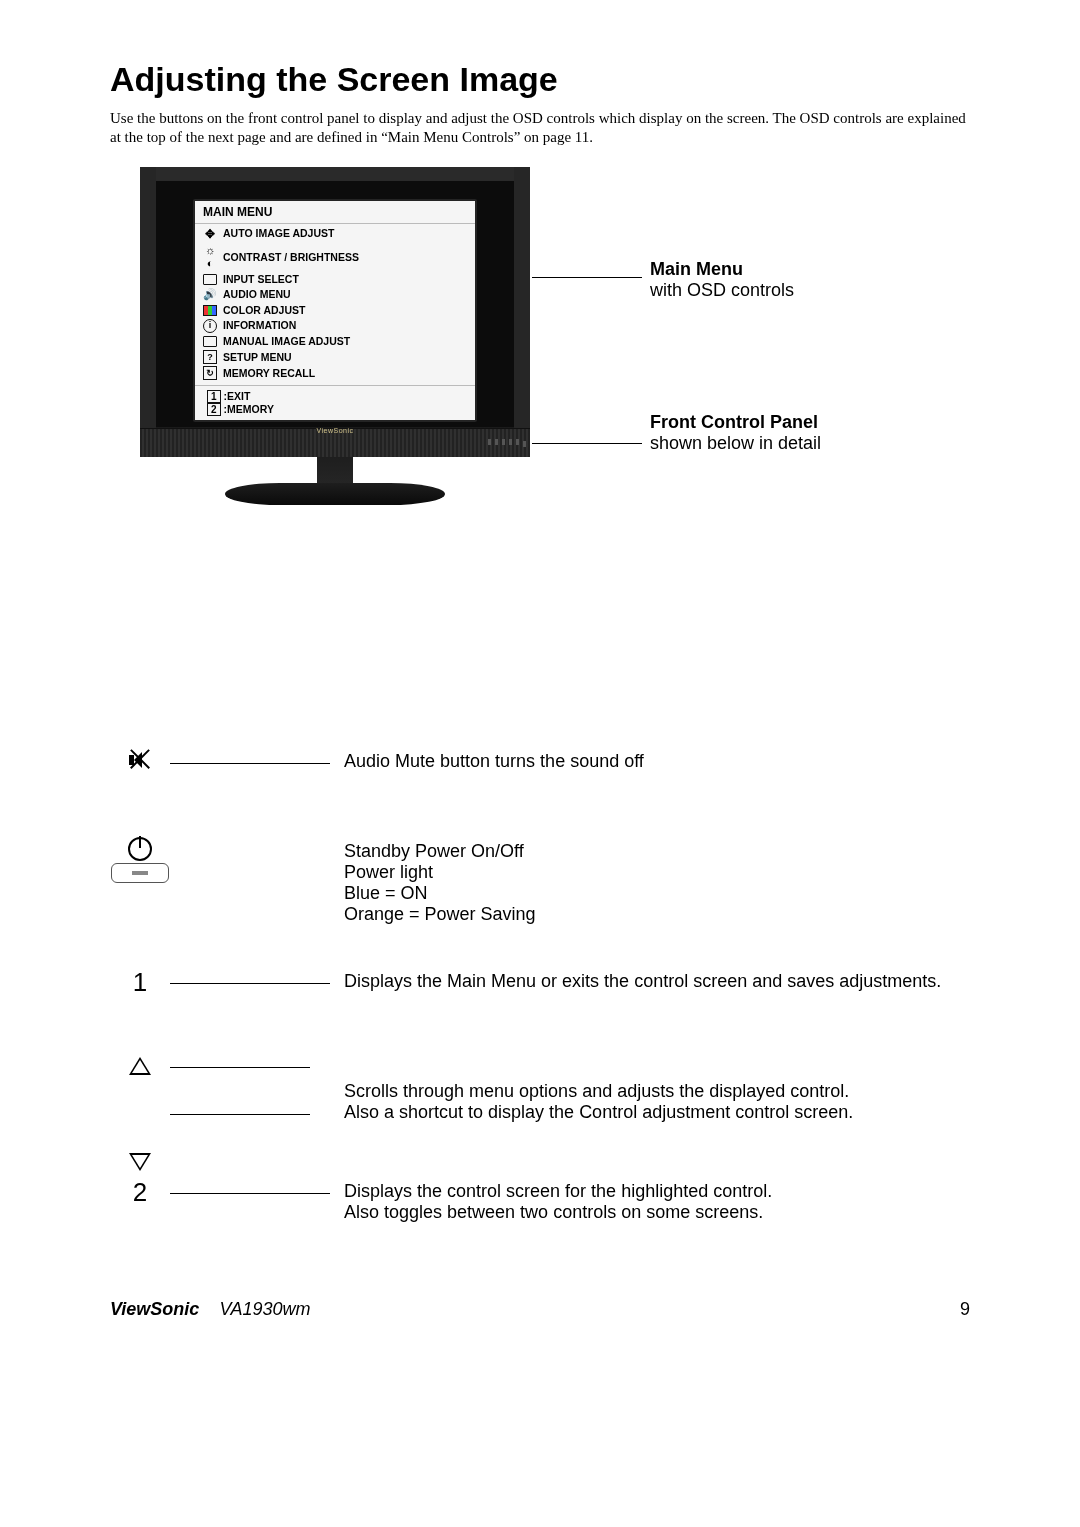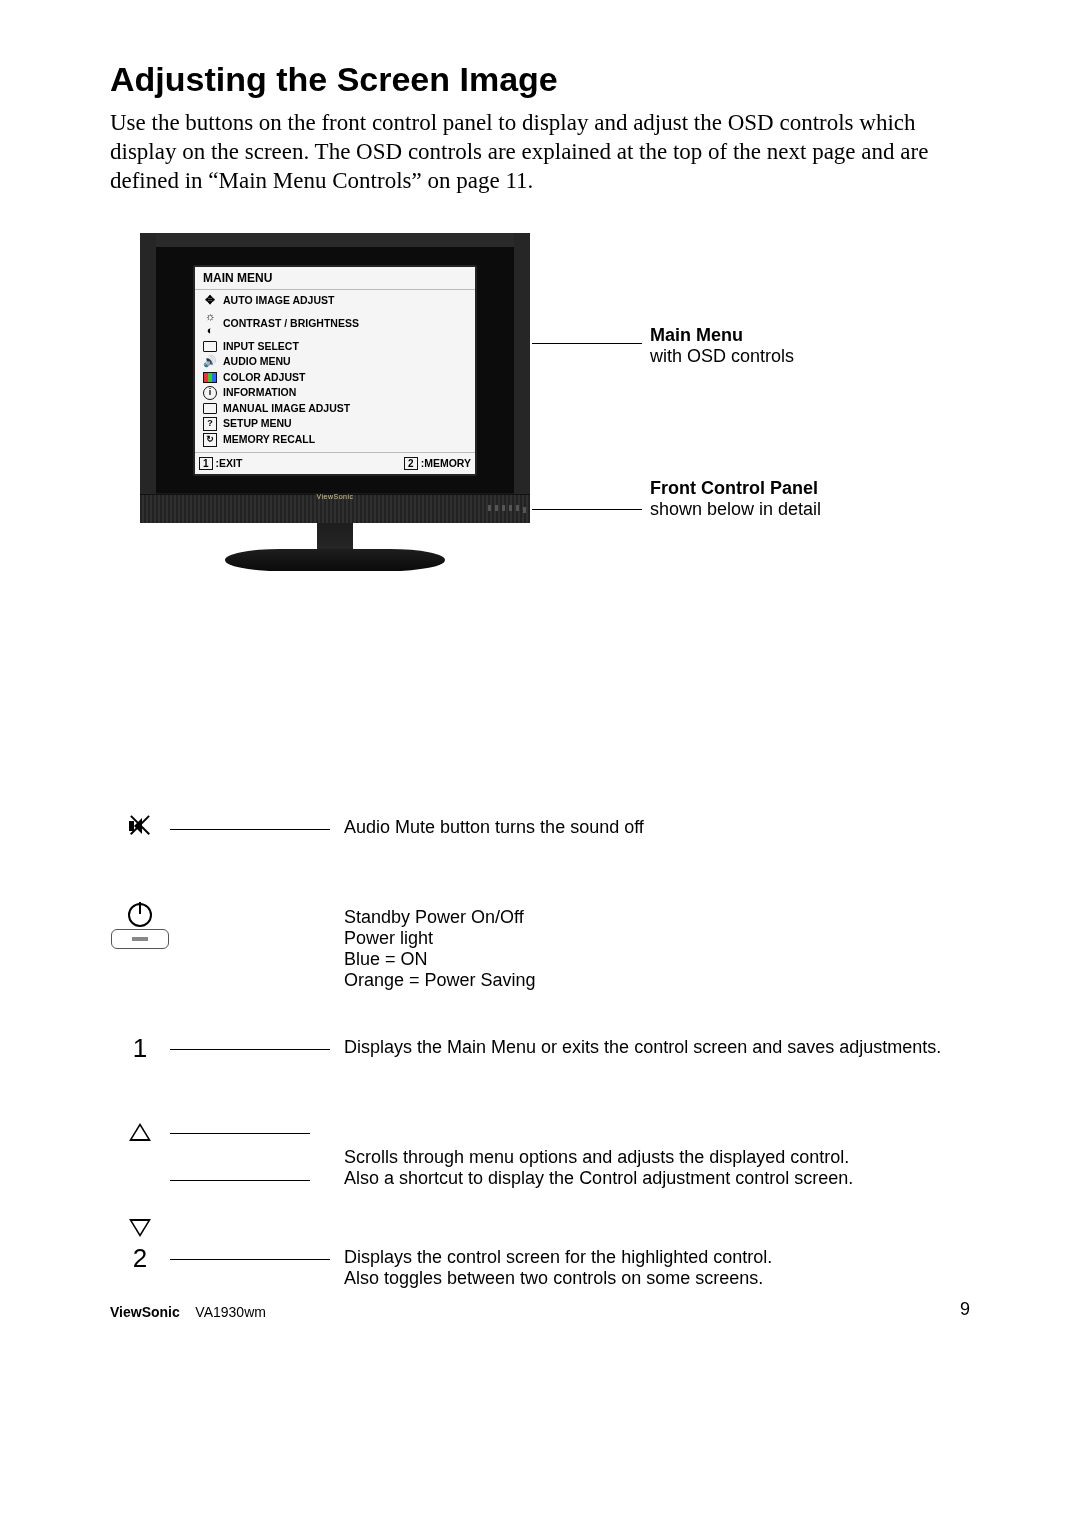--- a/index.html
+++ b/index.html
@@ -20,23 +20,23 @@
     box-sizing: border-box;
   }
   h1.title {
     font-size: 34px;
     font-weight: bold;
     margin: 0 0 10px 0;
     font-family: Arial, Helvetica, sans-serif;
   }
   p.intro {
     font-family: "Times New Roman", Times, serif;
-    font-size: 23px;
+    font-size: 15px;
     line-height: 1.25;
-    margin: 0 0 38px 0;
+    margin: 0 0 20px 0;
   }
 
   
   .monitor-wrap {
     position: relative;
     margin-top: 18px;
     height: 400px;
   }
   .monitor {
     position: absolute;
@@ -111,24 +111,25 @@
   .osd .ic-plus { font-size: 12px; display:inline-block; width:14px; text-align:center; }
   .osd .ic-sun { font-size: 11px; display:inline-block; width:14px; text-align:center; }
   .osd .ic-speak { font-size: 11px; display:inline-block; width:14px; text-align:center; }
   .osd .ic-info { display:inline-flex; width:12px; height:12px; border:1.2px solid #111; border-radius:50%; font-size:9px; align-items:center; justify-content:center; }
   .osd .ic-q { display:inline-flex; width:12px; height:12px; border:1.2px solid #111; font-size:9px; align-items:center; justify-content:center; }
   .osd .ic-rec { display:inline-flex; width:12px; height:12px; border:1.2px solid #111; font-size:9px; align-items:center; justify-content:center; }
   .osd .ic-col { display:inline-flex; width:12px; height:9px; border:1.2px solid #111; background:
       linear-gradient(to right,#e33 33%, #3c3 33% 66%, #36f 66%); }
   .osd .osd-footer {
     border-top: 1px solid #bbb;
-    padding: 4px 4px;
+    padding: 4px 12px;
     display: flex;
     justify-content: space-between;
     font-weight: bold;
+    flex-direction: column;
   }
   .osd .numbox {
     display:inline-block; border:1.2px solid #111; padding:0 3px; margin-right:3px;
     font-size:10px;
   }
 
   .mon-chin {
     position: absolute;
     left:0; right:0; bottom:0; height:28px;
     background: repeating-linear-gradient(90deg,#222 0 2px,#303030 2px 4px);
@@ -247,21 +248,21 @@
   }
   .mute-x::before{ transform: rotate(45deg);}
   .mute-x::after { transform: rotate(-45deg);}
 
   .arrows-col {
     display:flex; flex-direction:column; gap:30px; align-items:center;
   }
   .arrow-line { width:140px; border-top:1px solid #000; }
 
   .footer {
-    position:absolute; left:110px; bottom:48px; font-size:14px;
+    position:absolute; left:110px; bottom:48px; font-size:18px;font-style:italic;
   }
   .footer .brand { font-weight:bold; }
   .footer-page {
     position:absolute; right:110px; bottom:48px; font-size:18px;
   }
 </style>
 </head>
 <body>
 
 <div class="page">

